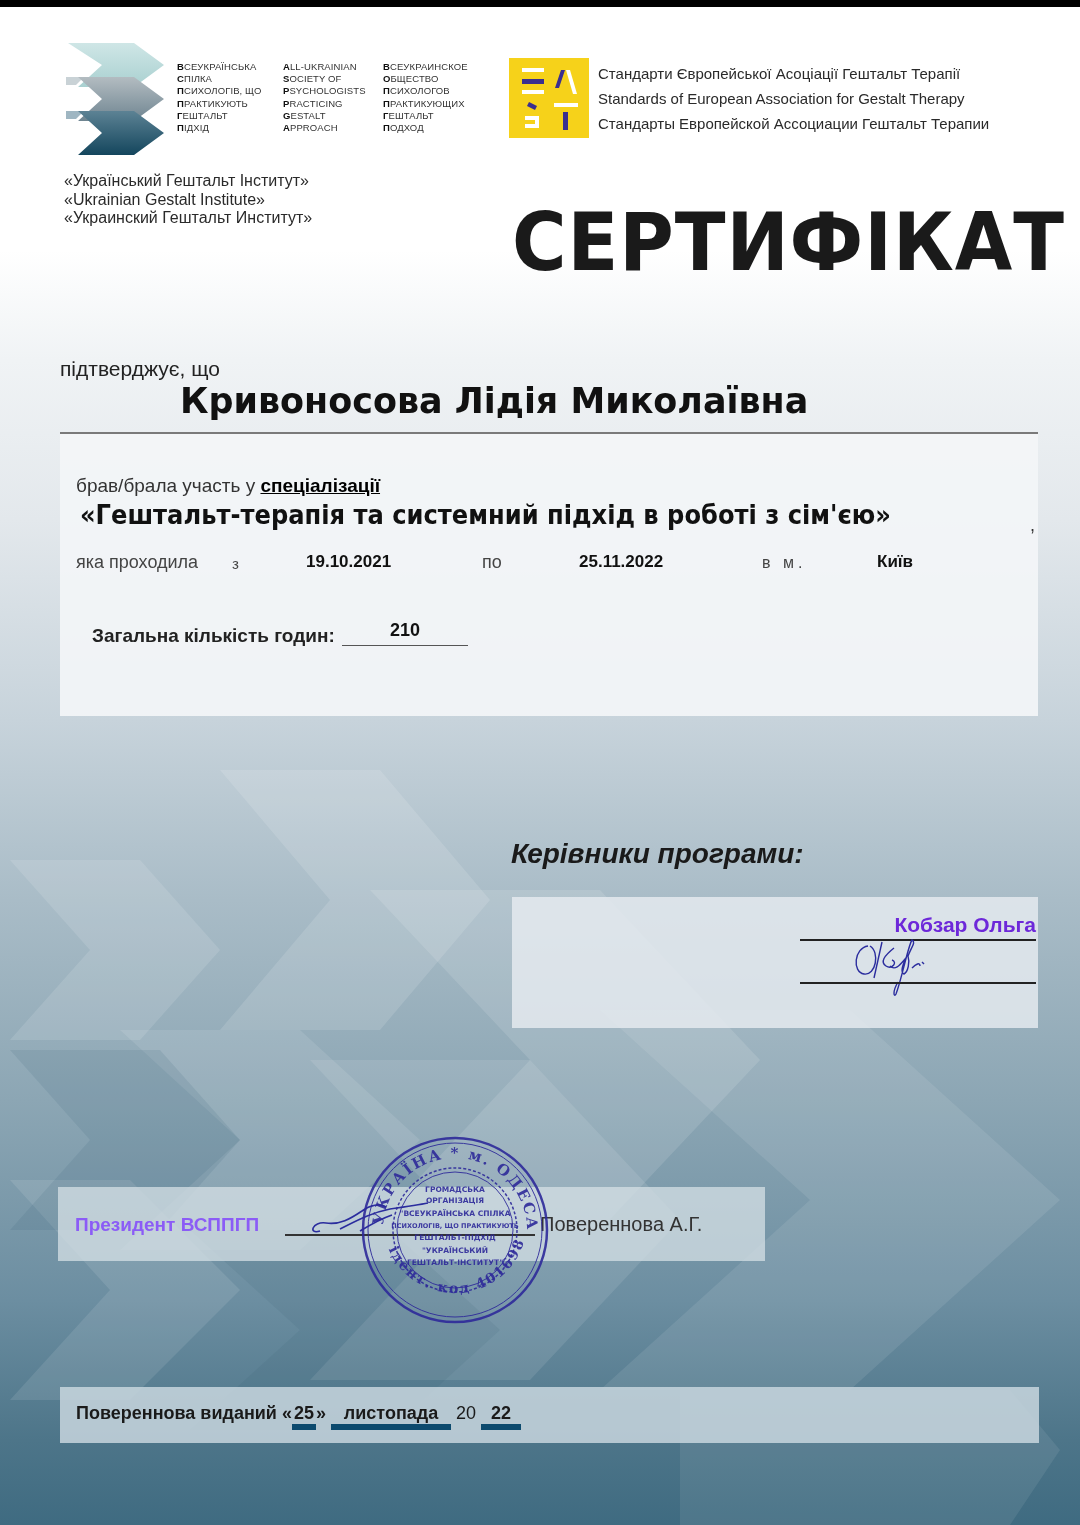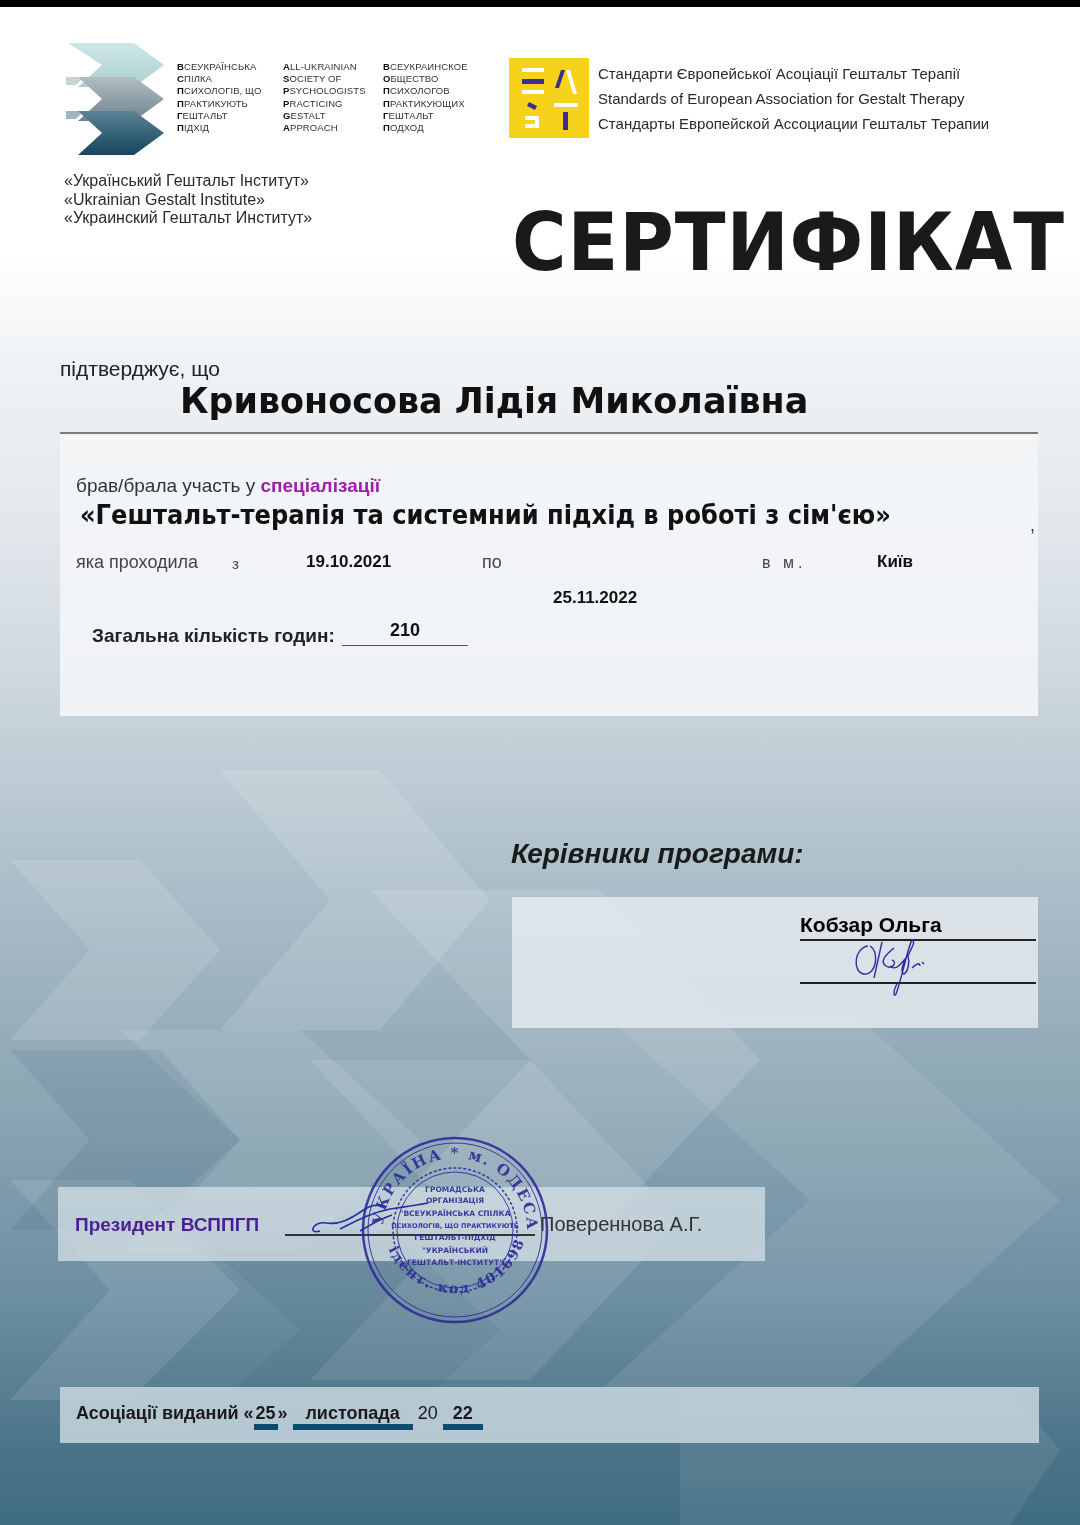--- a/index.html
+++ b/index.html
@@ -53,38 +53,38 @@
   }
   .name-rule { position: absolute; left: 60px; top: 432px; width: 978px; height: 2px; background: #7a7a7a; }
 
   .panel { position: absolute; background: rgba(240, 243, 246, 0.78); }
   .panel-main { left: 60px; top: 434px; width: 978px; height: 282px; background: rgba(243, 245, 247, 0.92); }
   .panel-sign { left: 512px; top: 897px; width: 526px; height: 131px; background: rgba(230, 236, 240, 0.82); }
   .panel-president { left: 58px; top: 1187px; width: 707px; height: 74px; background: rgba(214, 224, 230, 0.75); }
   .panel-date { left: 60px; top: 1387px; width: 979px; height: 56px; background: rgba(200, 214, 222, 0.85); }
 
   .took-part { position: absolute; left: 76px; top: 475px; font-size: 19px; color: #333; }
-  .took-part b { color: #a21caf; }
+  .took-part b { color: #000000; text-decoration: underline; }
   .program { position: absolute; left: 80px; top: 500px; font-family: "DejaVu Sans", sans-serif; font-weight: bold; font-size: 26px; color: #111; transform: scaleX(0.93); transform-origin: left top; }
   .program-comma { position: absolute; left: 1030px; top: 515px; font-size: 18px; color: #333; }
 
   .row-dates { position: absolute; top: 552px; font-size: 18px; color: #444; }
   .row-dates.bold { font-weight: bold; color: #111; font-size: 17px; }
 
   .hours-label { position: absolute; left: 76px; top: 625px; font-size: 19px; font-weight: bold; color: #222; margin-left: 16px; }
   .hours-line { position: absolute; left: 342px; top: 645px; width: 126px; height: 1px; background: #555; }
   .hours-value { position: absolute; left: 342px; top: 620px; width: 126px; text-align: center; font-size: 18px; font-weight: bold; color: #111; }
 
   .leaders-title { position: absolute; left: 511px; top: 838px; font-size: 28px; font-weight: bold; color: #1a1a1a; font-style: italic; }
-  .leader-name { position: absolute; left: 800px; top: 913px; width: 236px; text-align: left; font-size: 21px; font-weight: bold; color: #000000; }
+  .leader-name { position: absolute; left: 800px; top: 913px; width: 236px; text-align: right; font-size: 21px; font-weight: bold; color: #6d28d9; }
   .leader-line1 { position: absolute; left: 800px; top: 939px; width: 236px; height: 2px; background: #222; }
   .leader-line2 { position: absolute; left: 800px; top: 982px; width: 236px; height: 2px; background: #222; }
   .signature { position: absolute; left: 850px; top: 932px; width: 110px; height: 70px; }
 
-  .president-label { position: absolute; left: 75px; top: 1214px; font-size: 19px; font-weight: bold; color: #4c1d95; }
+  .president-label { position: absolute; left: 75px; top: 1214px; font-size: 19px; font-weight: bold; color: #8b5cf6; }
   .president-line { position: absolute; left: 285px; top: 1234px; width: 250px; height: 1.5px; background: #333; }
   .president-name { position: absolute; left: 540px; top: 1213px; font-size: 20px; color: #333; }
   .stamp { position: absolute; left: 355px; top: 1130px; width: 200px; height: 200px; }
   .pres-sign { position: absolute; left: 300px; top: 1195px; width: 130px; height: 50px; }
 
   .issued { position: absolute; left: 76px; top: 1403px; font-size: 18px; font-weight: bold; color: #1a1a1a; white-space: nowrap; }
   .issued .u { display: inline-block; border-bottom: 6px solid #0c4a6e; text-align: center; padding: 0 2px; }
   .issued .n { font-weight: normal; }
 </style>
 </head>
@@ -198,21 +198,21 @@
   <span>брав/брала участь у</span>
   <b>спеціалізації</b>
 </div>
 <div class="program">«Гештальт-терапія та системний підхід в роботі з сім'єю»</div>
 <div class="program-comma">,</div>
 
 <div class="row-dates" style="left:76px;">яка проходила</div>
 <div class="row-dates" style="left:232px; font-size:15px; top:555px;">з</div>
 <div class="row-dates bold" style="left:306px;">19.10.2021</div>
 <div class="row-dates" style="left:482px;">по</div>
-<div class="row-dates bold" style="left:553px;margin-top:36px;">25.11.2022</div>
+<div class="row-dates bold" style="left:579px;">25.11.2022</div>
 <div class="row-dates" style="left:762px; font-size:16px; letter-spacing:4px; top:554px;text-align:center;">в м.</div>
 <div class="row-dates bold" style="left:877px;">Київ</div>
 
 <div class="hours-label">Загальна кількість годин:</div>
 <div class="hours-value">210</div>
 <div class="hours-line"></div>
 
 <div class="leaders-title">Керівники програми:</div>
 <div class="leader-name">Кобзар Ольга</div>
 <div class="leader-line1"></div>
@@ -259,18 +259,18 @@
     <text x="100" y="73">ОРГАНІЗАЦІЯ</text>
     <text x="100" y="86">"ВСЕУКРАЇНСЬКА СПІЛКА</text>
     <text x="100" y="98" font-size="6.5">ПСИХОЛОГІВ, ЩО ПРАКТИКУЮТЬ</text>
     <text x="100" y="110">ГЕШТАЛЬТ-ПІДХІД</text>
     <text x="100" y="123">"УКРАЇНСЬКИЙ</text>
     <text x="100" y="135">ГЕШТАЛЬТ-ІНСТИТУТ"</text>
   </g>
 </svg>
 
 <div class="issued">
-  <span>Асоціації виданий</span>
+  <span>Повереннова виданий</span>
   <span>«</span><span class="u" style="width:24px;">25</span><span>»</span>
   <span class="u" style="width:120px;">листопада</span>
   <span class="n">20</span>
   <span class="u" style="width:40px;">22</span>
 </div>
 
 </body></html>

